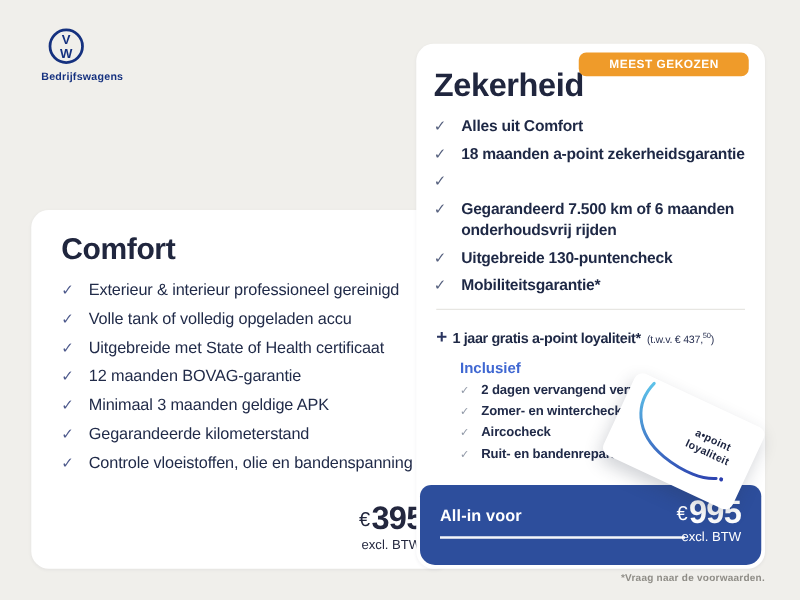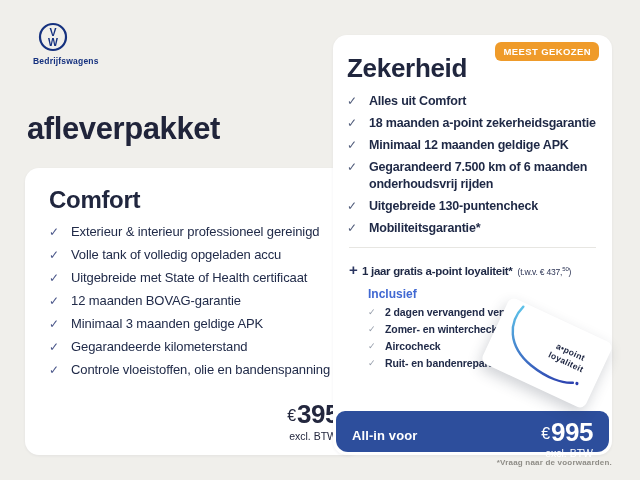--- a/index.html
+++ b/index.html
@@ -30,41 +30,41 @@
   .chk{flex:0 0 13px;color:#4e5a8c;font-size:12px;line-height:18px;font-weight:400}
   .zeker-card .row{font-weight:bold;font-size:12.5px;line-height:17px;letter-spacing:-.2px;color:#1e2845}
   .zeker-card .chk{color:#55607e;line-height:17px}
   
   .price-block{position:absolute;right:22px;bottom:13px;text-align:center;color:#23273e}
   .cur{font-size:16px;font-weight:400;position:relative;top:-2px;margin-right:1px}
   .amount{font-size:26px;font-weight:bold;letter-spacing:-.5px}
   .price-note{font-size:10.5px;font-weight:500;margin-top:0}
   
   .badge{position:absolute;top:7px;right:13px;background:#ef9b2a;color:#fff;
-    font-size:9.5px;font-weight:bold;letter-spacing:.4px;padding:4px 8px;border-radius:6px}
+    font-size:9.5px;font-weight:bold;letter-spacing:.4px;padding:4px 24px;border-radius:6px}
   
   .divider{border:none;border-top:1px solid #e7e6e2;margin:10px 2px 0 2px}
   .bonus-row{display:flex;align-items:baseline;margin-top:13px;white-space:nowrap}
   .plus{flex:0 0 13px;font-size:15px;font-weight:bold;color:#2a3560;margin-left:2px}
   .bonus-title{font-size:11.5px;font-weight:bold;letter-spacing:-.3px;color:#1e2845}
   .bonus-value{font-size:8.5px;font-weight:500;letter-spacing:-.2px;color:#2a3253;margin-left:5px}
   .bonus-value sup{font-size:6px}
   .inclusief{margin:9px 0 0 21px;font-size:12px;font-weight:bold;color:#4068d2}
   .subrow{display:flex;gap:7px;margin:5px 0 0 21px;font-size:10.5px;line-height:12px;
     font-weight:bold;color:#212b49;letter-spacing:-.1px}
   .chk-small{flex:0 0 10px;color:#929aa8;font-size:9px;line-height:12px;font-weight:400}
   
   .loyalty-card{position:absolute;left:157px;top:282px;width:114px;height:72px;
     background:#fff;border-radius:7px;transform:rotate(25deg);z-index:3;
     box-shadow:0 6px 14px rgba(40,50,70,.22)}
   .loyalty-card svg{position:absolute;left:0;top:0}
   .loyalty-text{position:absolute;left:48px;top:20px;width:60px;text-align:center;
     font-size:8.5px;line-height:10.5px;font-weight:bold;color:#1c2440;letter-spacing:.3px}
   
-  .allin-footer{position:absolute;left:3px;right:3px;bottom:3px;height:41px;
+  .allin-footer{position:absolute;left:3px;right:3px;bottom:3px;height:64px;
     background:#2d4e9c;border-radius:9px 9px 12px 12px;z-index:2;color:#fff}
   .allin-label{position:absolute;left:16px;top:17px;font-size:13px;font-weight:bold;letter-spacing:.1px}
   .allin-line{position:absolute;left:16px;top:41px;width:196px;height:1.5px;background:#fff;opacity:.95}
   .allin-price{position:absolute;right:16px;top:6px;text-align:right}
   .allin-price .cur{font-size:16px}
   .allin-price .amount{font-size:26px}
   .allin-note{font-size:10.5px;font-weight:500;margin-top:-1px}
   
   .disclaimer{position:absolute;right:28px;top:458px;font-size:8px;font-weight:bold;
     color:#8f8d87;letter-spacing:.2px}
@@ -76,21 +76,20 @@
   <svg class="vw" width="30" height="30" viewBox="0 0 30 30">
     <circle cx="15" cy="15" r="13" fill="none" stroke="#15317f" stroke-width="2.2"></circle>
     <text x="15" y="13.5" text-anchor="middle" font-family="Liberation Sans, sans-serif" font-size="10.5" font-weight="bold" fill="#15317f">V</text>
     <text x="15" y="24" text-anchor="middle" font-family="Liberation Sans, sans-serif" font-size="10.5" font-weight="bold" fill="#15317f">W</text>
   </svg>
   <div class="wordmark">Bedrijfswagens</div>
 </div>
 
 <h1 class="heading">
   <br>
-  <span>afleverpakket</span>
 </h1>
 
 <section class="card comfort-card">
   <h2 class="card-title">Comfort</h2>
   <div class="list">
     <div class="row">
       <span class="chk">✓</span>
       <span>Exterieur &amp; interieur professioneel gereinigd</span>
     </div>
     <div class="row">
@@ -131,21 +130,20 @@
     <div class="row">
       <span class="chk">✓</span>
       <span>Alles uit Comfort</span>
     </div>
     <div class="row">
       <span class="chk">✓</span>
       <span>18 maanden a-point zekerheidsgarantie</span>
     </div>
     <div class="row">
       <span class="chk">✓</span>
-      <span>Minimaal 12 maanden geldige APK</span>
     </div>
     <div class="row">
       <span class="chk">✓</span>
       <span>Gegarandeerd 7.500 km of 6 maanden onderhoudsvrij rijden</span>
     </div>
     <div class="row">
       <span class="chk">✓</span>
       <span>Uitgebreide 130-puntencheck</span>
     </div>
     <div class="row">

